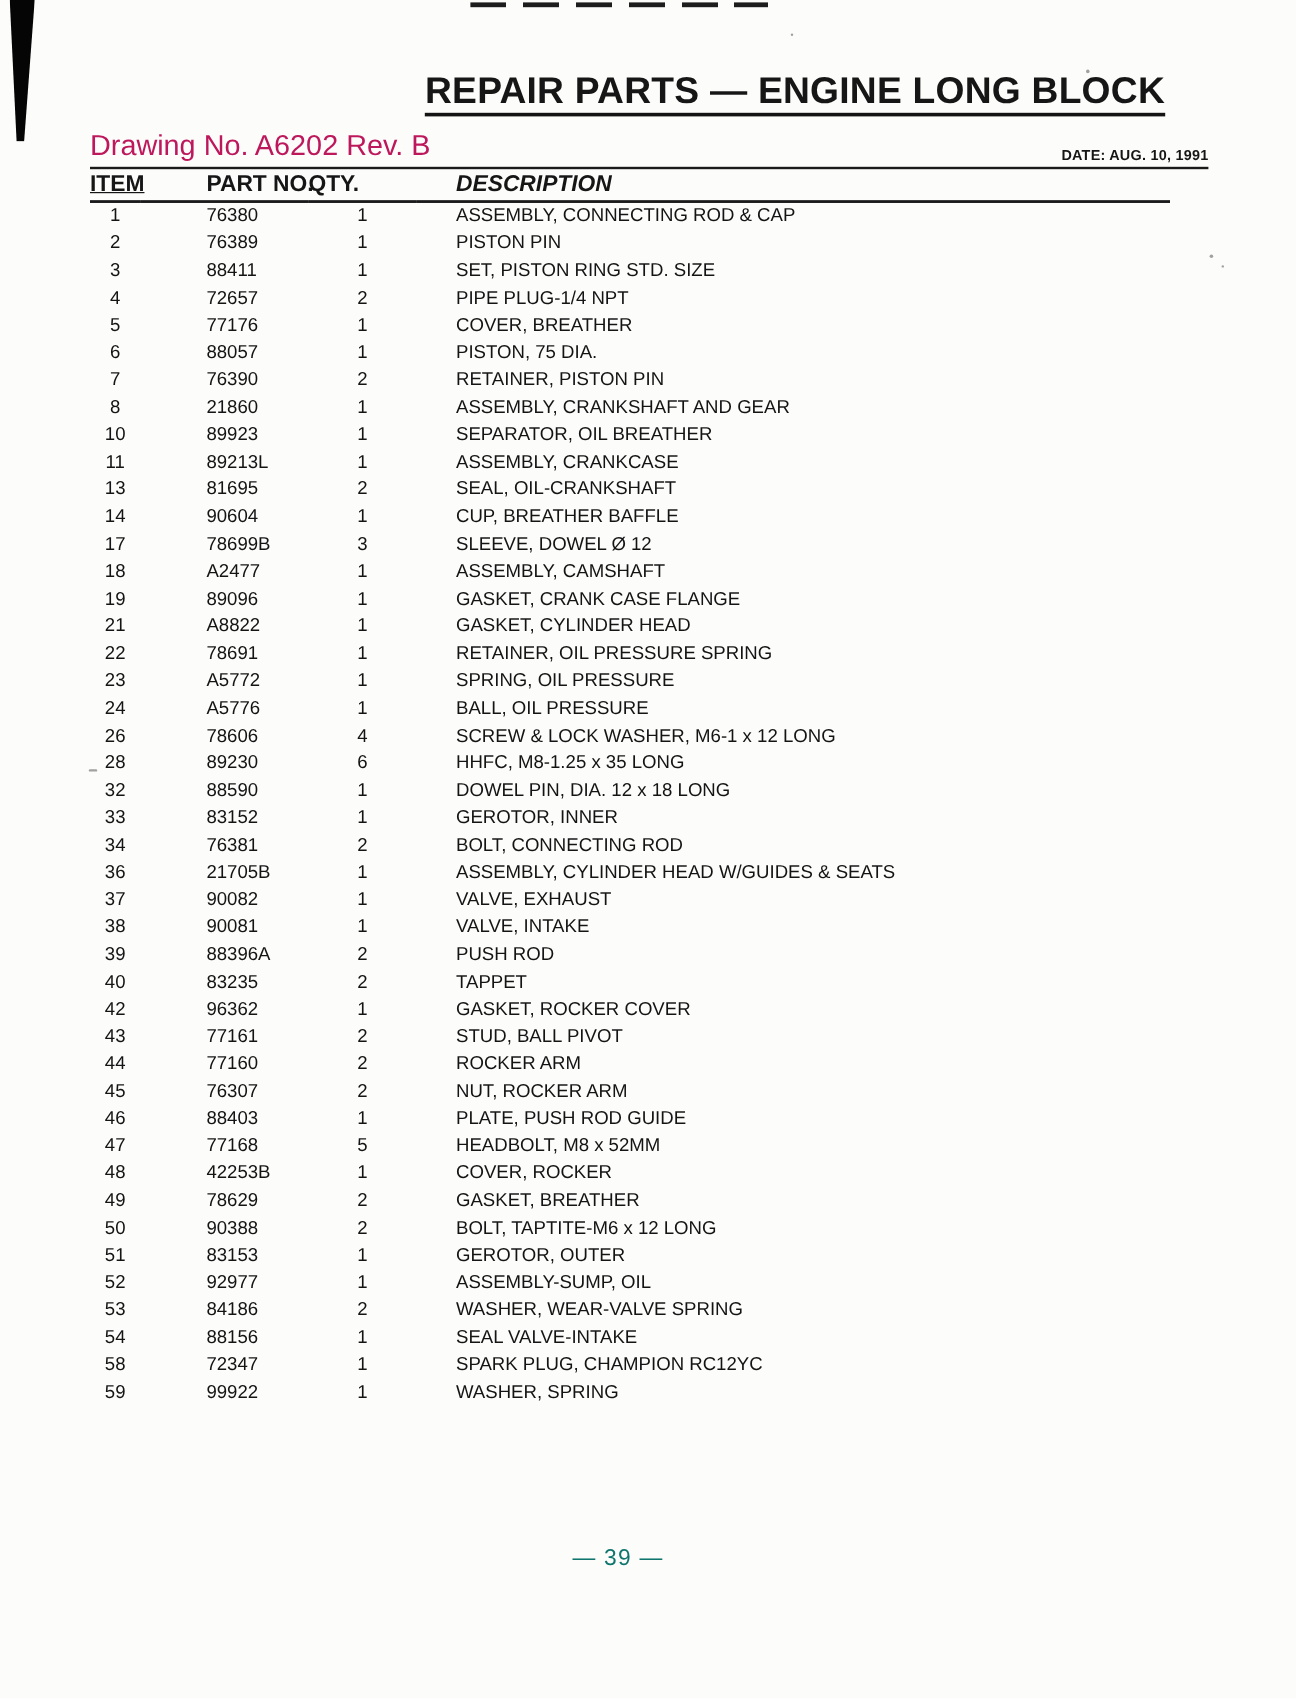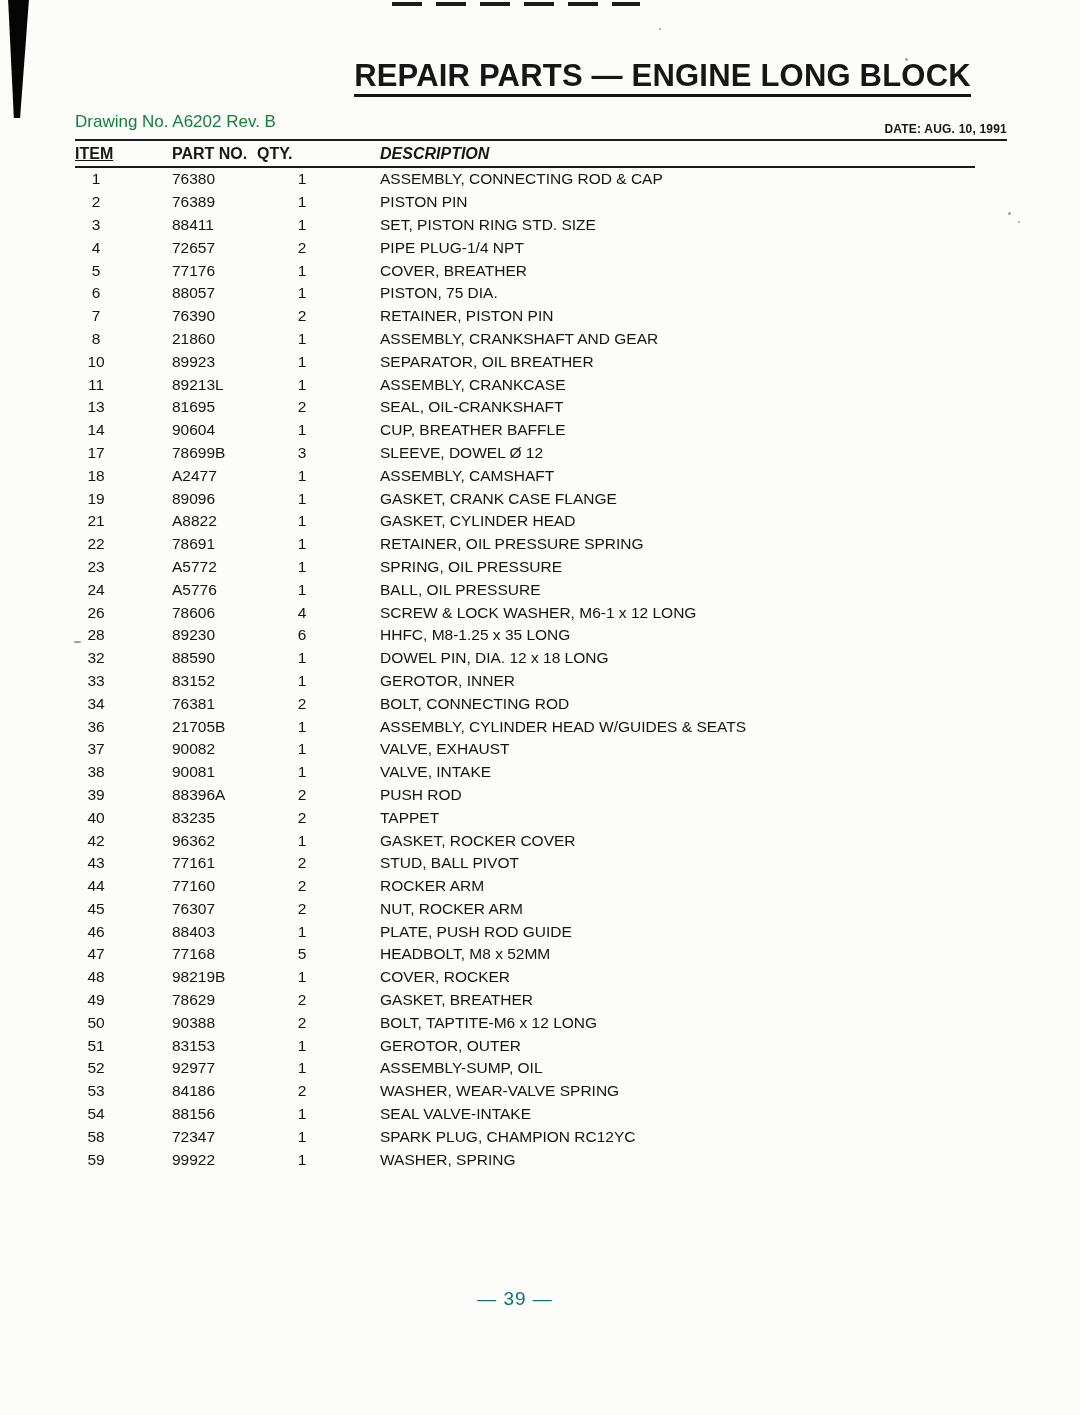--- a/index.html
+++ b/index.html
@@ -59,42 +59,42 @@
 
   .subhead {
     position: absolute;
     top: 110px; left: 75px; right: 73px;
     border-bottom: 2px solid #1a1a1a;
     padding-bottom: 3px;
     line-height: 24px;
     height: 26px;
   }
   .drawing {
-    font-size: 17px;
-    color: #15803d;
+    font-size: 24px;
+    color: #be185d;
   }
   .date {
     float: right;
     font-size: 12px;
     font-weight: bold;
     letter-spacing: 0.2px;
     margin-top: 7px;
   }
 
   
   table.parts {
     position: absolute;
     top: 143px; left: 75px;
     width: 900px;
     border-collapse: collapse;
     table-layout: fixed;
   }
   table.parts th {
     border-bottom: 2px solid #1a1a1a;
-    font-size: 16px;
+    font-size: 19px;
     font-weight: bold;
     text-align: left;
     height: 21px;
     padding: 0 0 2px 0;
     vertical-align: middle;
     white-space: nowrap;
   }
   table.parts td {
     font-size: 15.5px;
     height: 22.8px;
@@ -357,21 +357,21 @@
           <td class="c-desc">PLATE, PUSH ROD GUIDE</td>
         </tr>
         <tr>
           <td class="c-item">47</td>
           <td class="c-part">77168</td>
           <td class="c-qty">5</td>
           <td class="c-desc">HEADBOLT, M8 x 52MM</td>
         </tr>
         <tr>
           <td class="c-item">48</td>
-          <td class="c-part">98219B</td>
+          <td class="c-part">42253B</td>
           <td class="c-qty">1</td>
           <td class="c-desc">COVER, ROCKER</td>
         </tr>
         <tr>
           <td class="c-item">49</td>
           <td class="c-part">78629</td>
           <td class="c-qty">2</td>
           <td class="c-desc">GASKET, BREATHER</td>
         </tr>
         <tr>

